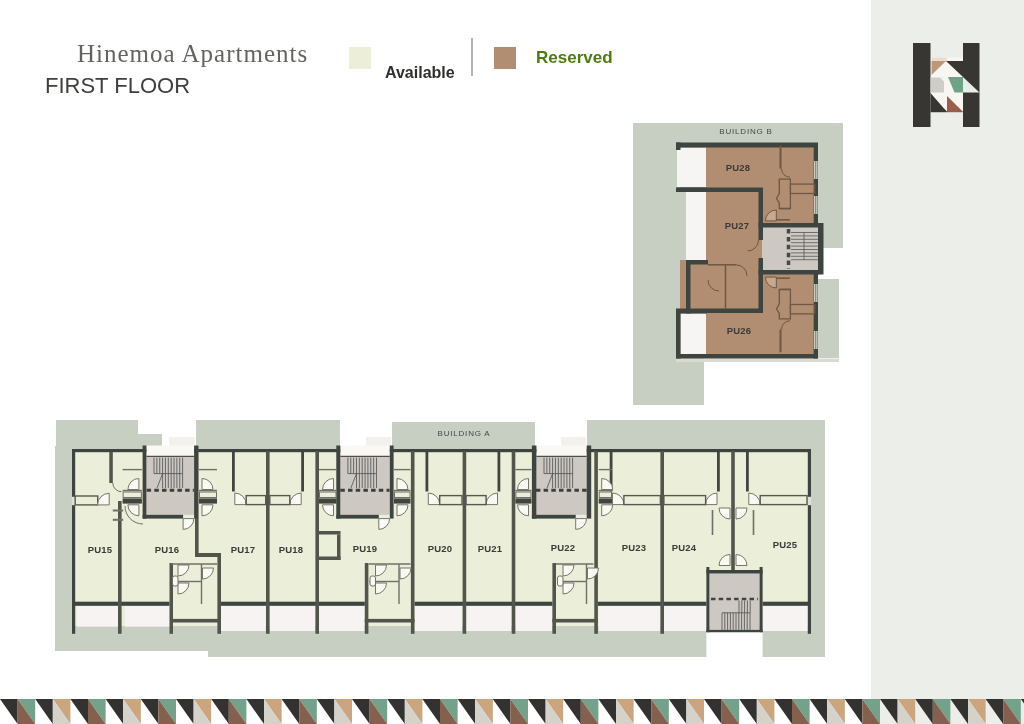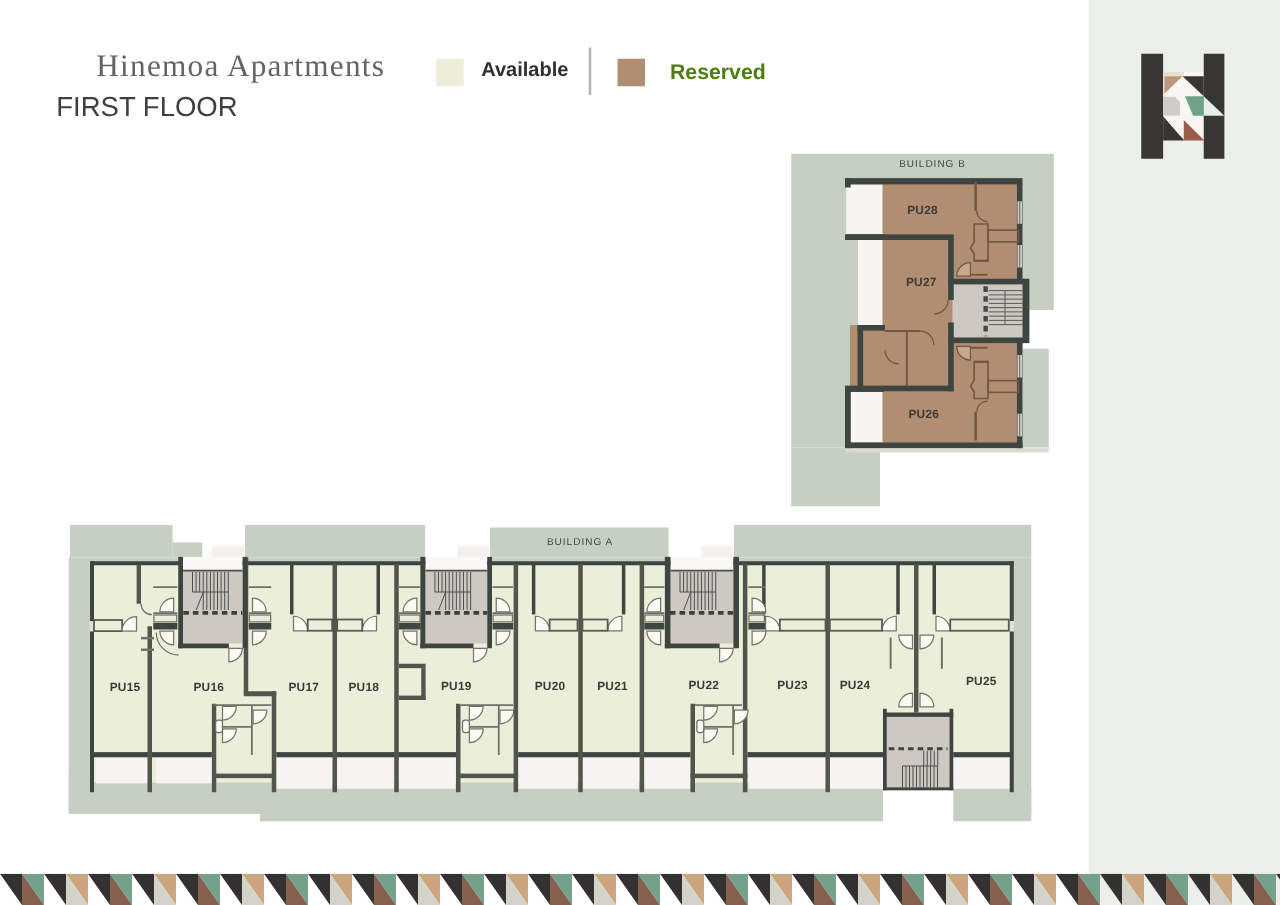--- a/index.html
+++ b/index.html
@@ -6,21 +6,21 @@
 </style></head><body>
 
 <div class="abs" style="left:871px;top:0;width:153px;height:724px;background:#eceee9;"></div>
 
 <div class="abs" style="left:45px;top:40px;font-family:'Liberation Serif',serif;font-size:25px;color:#64635f;letter-spacing:1px;margin-left:32px;">Hinemoa Apartments</div>
 
 <div class="abs" style="left:45px;top:73px;font-family:'Liberation Sans',sans-serif;font-size:22px;color:#403f3d;letter-spacing:0px;">FIRST FLOOR</div>
 
 <div class="abs" style="left:349px;top:47px;width:22px;height:22px;background:#edeeda;"></div>
 
-<div class="abs" style="left:385px;top:48px;font-size:16px;font-weight:bold;color:#2f2f2d;text-align:center;">Available</div>
+<div class="abs" style="left:385px;top:64px;font-size:16px;font-weight:bold;color:#2f2f2d;text-align:center;">Available</div>
 
 <div class="abs" style="left:471px;top:38px;width:1.5px;height:38px;background:#b4b4b2;"></div>
 
 <div class="abs" style="left:494px;top:47px;width:22px;height:22px;background:#b18e72;"></div>
 
 <div class="abs" style="left:536px;top:48px;font-size:17px;font-weight:bold;color:#4d7c0f;text-align:center;">Reserved</div>
 
 <svg class="abs" style="left:905px;top:35px;" width="85" height="95" viewBox="905 35 85 95">
 
 <rect x="930.5" y="57.5" width="32.5" height="55" fill="#f7f6f3"></rect>

